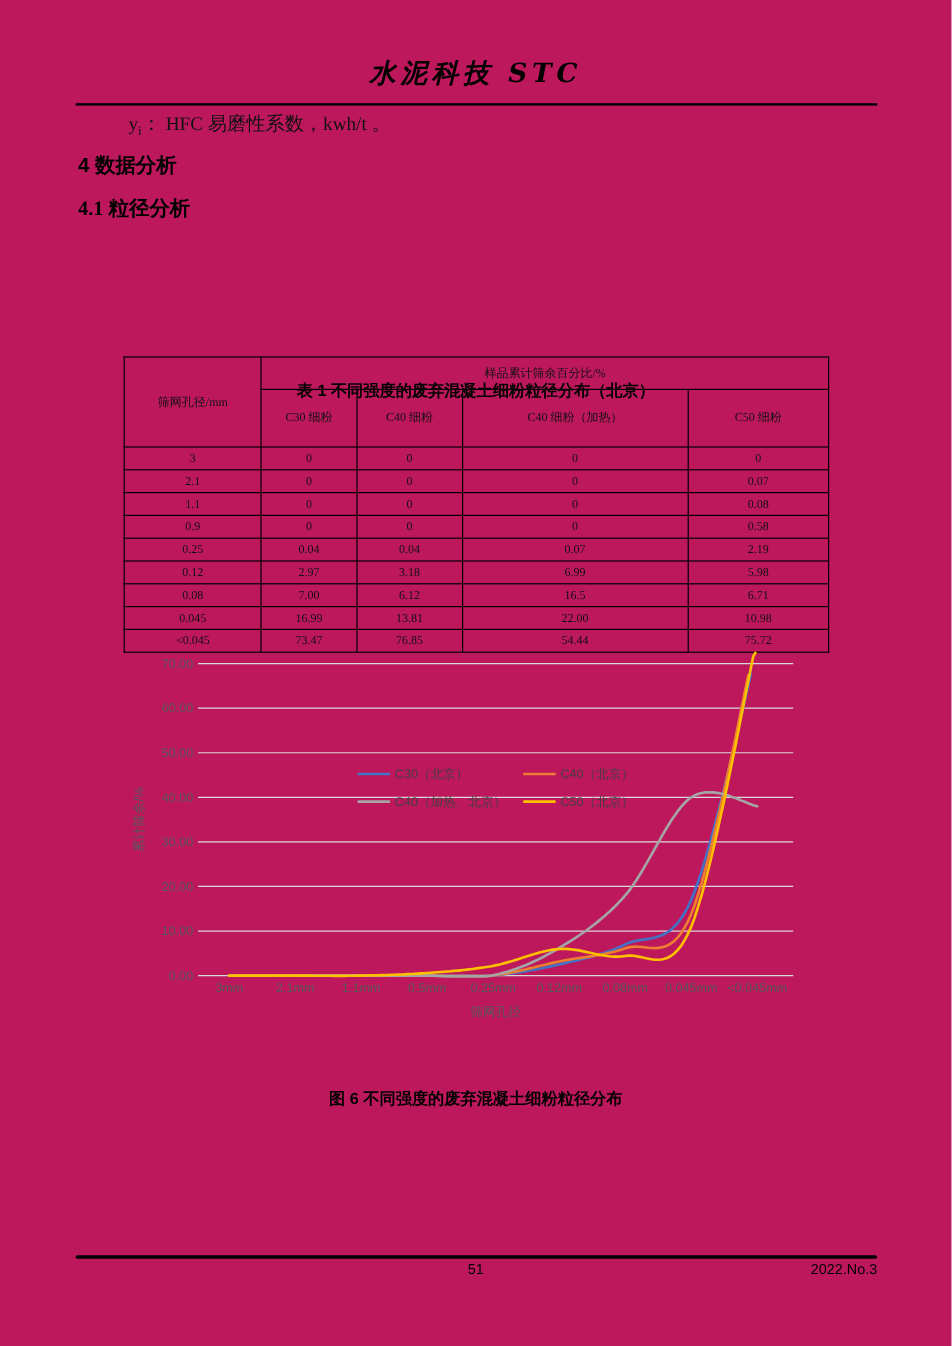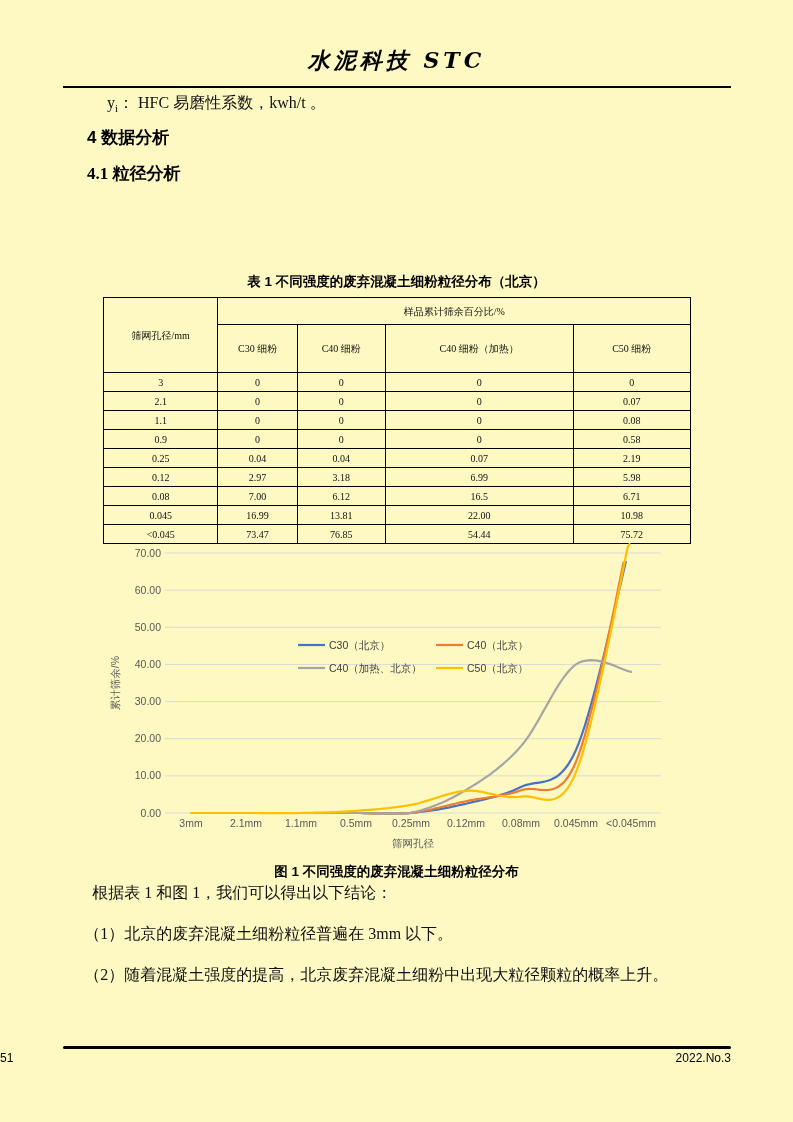--- a/index.html
+++ b/index.html
@@ -1,42 +1,42 @@
 <!DOCTYPE html>
 <html><head>
 <meta charset="utf-8">
 <style>
   * { margin:0; padding:0; box-sizing:border-box; }
   html,body { background:#fff; }
   .page {
-    position:relative; width:793px; height:1122px; background:#fef9c3;
+    position:relative; width:793px; height:1122px; background:#be185d;
     font-family:"Liberation Serif","DejaVu Serif",serif; color:#111;
     overflow:hidden;
   }
   .journal-title {
     position:absolute; top:46px; left:0; width:100%;
     text-align:center; font-family:"DejaVu Serif","Liberation Serif",serif;
     font-style:italic; font-weight:bold; font-size:22px; letter-spacing:4px; color:#000;
   }
   .rule-top { position:absolute; top:86px; left:63px; width:668px; height:2px; background:#000; }
   .def-line { position:absolute; top:93px; left:107px; font-size:16px; }
   .def-line sub { font-size:11px; }
   .h1, .h2 {
     position:absolute; left:65px; font-family:"Liberation Sans","DejaVu Sans",sans-serif;
-    font-weight:bold; font-size:17px; color:#000;margin-left:22px;
+    font-weight:bold; font-size:17px; color:#000;
   }
   .h1 { top:126px; }
   .h2 { top:162px;font-family:Liberation Serif, serif; }
   .para1 {
     position:absolute; top:187px; left:65px; width:670px;
     font-size:16px; line-height:41px; text-align:justify; text-indent:2.6em;
   }
   .table-caption, .figure-caption {
     position:absolute; left:0; width:100%; text-align:center;
-    font-family:"Liberation Sans","DejaVu Sans",sans-serif; font-weight:bold; font-size:13.5px; color:#000;
+    font-family:"Liberation Sans","DejaVu Sans",sans-serif; font-weight:bold; font-size:13.5px; color:#000;margin-top:44px;
   }
   .table-caption { top:273px; }
   .figure-caption { top:863px; }
   table.data {
     position:absolute; top:297px; left:103px; width:588px;
     border-collapse:collapse; table-layout:fixed;
   }
   table.data th, table.data td {
     border:1.5px solid #000; text-align:center; vertical-align:middle;
     font-family:"Liberation Serif","DejaVu Serif",serif; font-weight:normal;
@@ -47,21 +47,21 @@
   table.data td { height:19px; }
   .chart-wrap { position:absolute; top:542px; left:105px; width:575px; height:312px; }
   .ctick { font-family:"Liberation Sans","DejaVu Sans",sans-serif; font-size:10.5px; fill:#595959; }
   .clegend { font-family:"Liberation Sans","DejaVu Sans",sans-serif; font-size:10.5px; fill:#404040; }
   .conclusions { position:absolute; top:872px; left:65px; width:670px; font-size:16px; }
   .conclusions p { line-height:41px; }
   .c-lead { text-indent:1.7em; }
   .c-item { text-indent:1.2em; text-align:justify; }
   .rule-bottom { position:absolute; top:1046px; left:63px; width:668px; height:2.5px; background:#000; border-radius:2px; }
   .footer-page {
-    position:absolute; top:1051px; left:0; width:100%; 
+    position:absolute; top:1051px; left:0; width:100%; text-align:center;
     font-family:"Liberation Sans","DejaVu Sans",sans-serif; font-size:12px; color:#000;
   }
   .footer-issue {
     position:absolute; top:1051px; right:62px;
     font-family:"Liberation Sans","DejaVu Sans",sans-serif; font-size:12px; color:#000;
   }
 </style>
 </head>
 <body>
 
@@ -202,25 +202,20 @@
         <text x="224" y="106.5" class="clegend">C30（北京）</text>
         <line x1="331" y1="103" x2="358" y2="103" stroke="#ED7D31" stroke-width="2.2"></line>
         <text x="362" y="106.5" class="clegend">C40（北京）</text>
         <line x1="193" y1="126" x2="220" y2="126" stroke="#A5A5A5" stroke-width="2.2"></line>
         <text x="224" y="129.5" class="clegend">C40（加热、北京）</text>
         <line x1="331" y1="126" x2="358" y2="126" stroke="#FFC000" stroke-width="2.2"></line>
         <text x="362" y="129.5" class="clegend">C50（北京）</text>
       </svg>
   </div>
 
-  <div class="figure-caption">图 1  不同强度的废弃混凝土细粉粒径分布</div>
-
-  <div class="conclusions">
-    <p class="c-lead">根据表 1 和图 1，我们可以得出以下结论：</p>
-    <p class="c-item">（1）北京的废弃混凝土细粉粒径普遍在 3mm 以下。</p>
-    <p class="c-item">（2）随着混凝土强度的提高，北京废弃混凝土细粉中出现大粒径颗粒的概率上升。</p>
-  </div>
+  <div class="figure-caption">图 6  不同强度的废弃混凝土细粉粒径分布</div>
+
 
   <div class="rule-bottom"></div>
   <div class="footer-page">51</div>
   <div class="footer-issue">2022.No.3</div>
 
 </div>
 
 </body></html>

